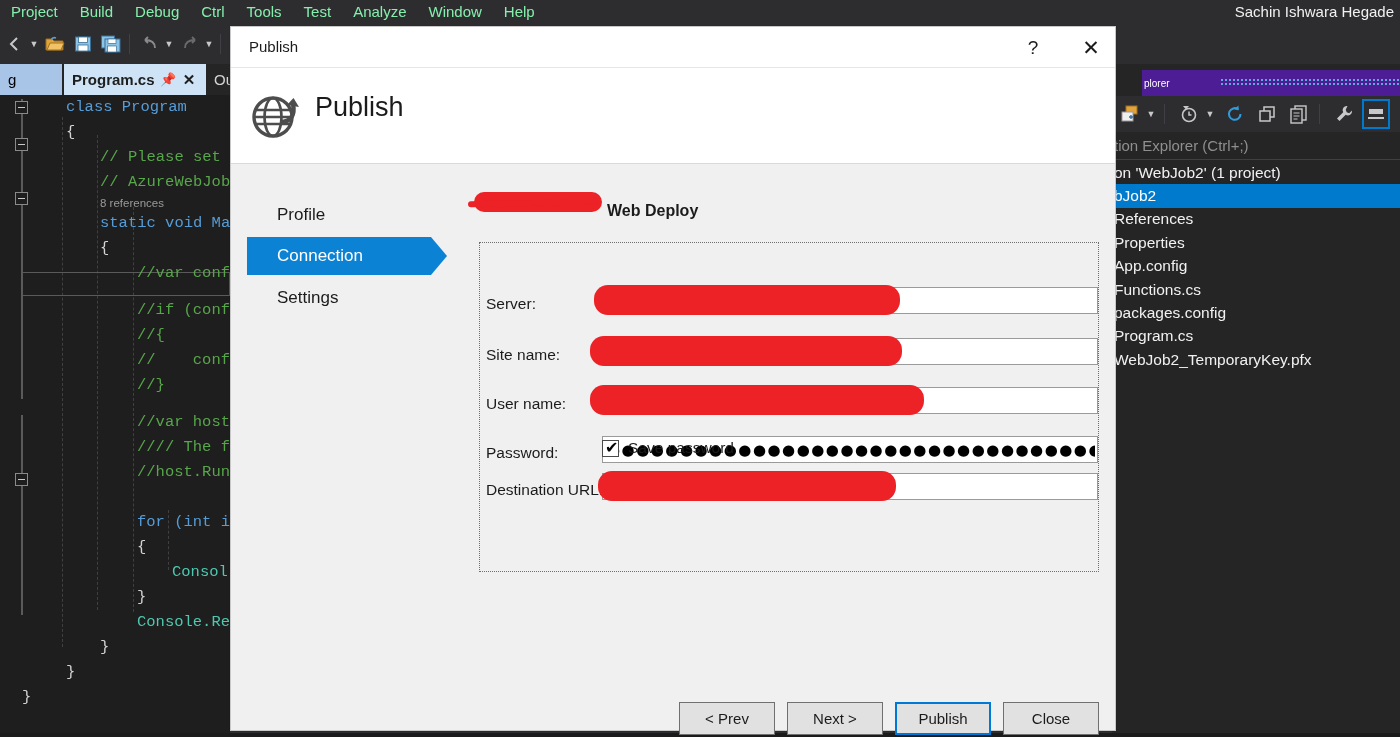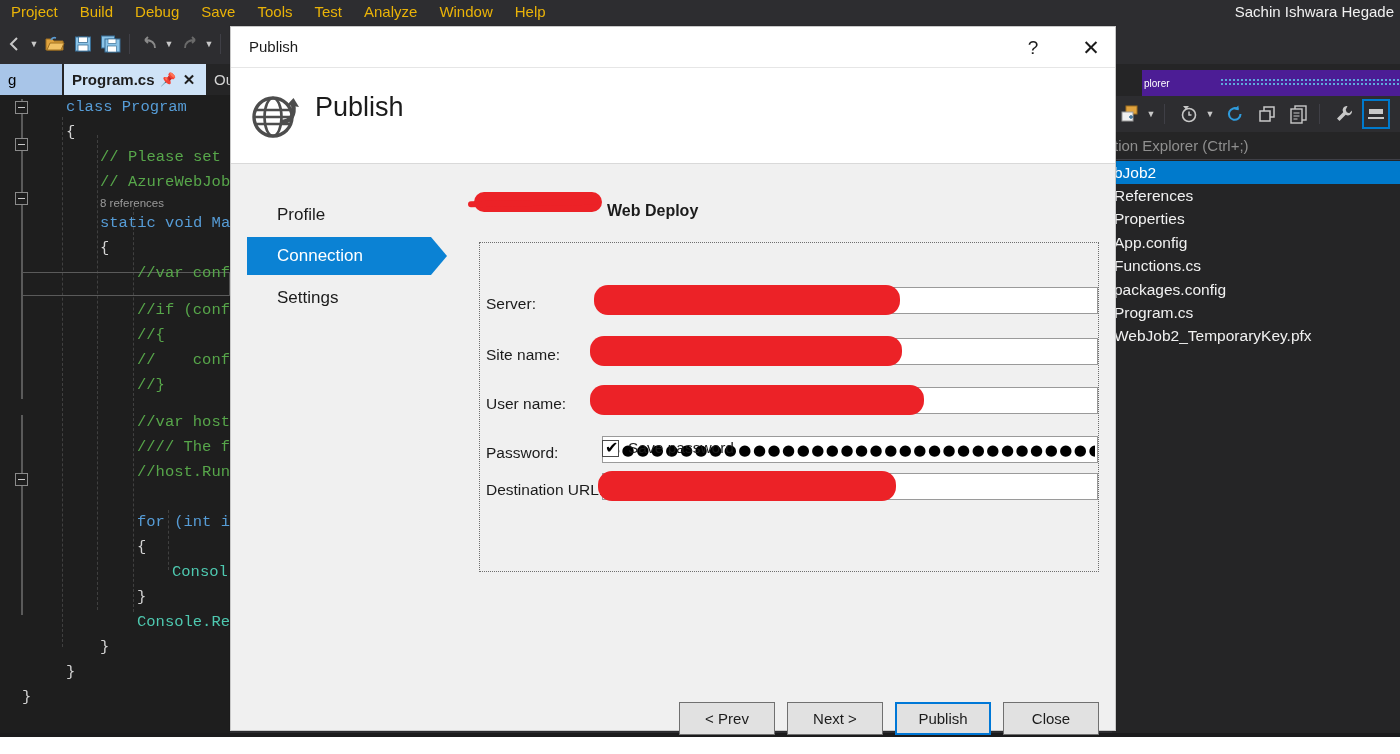--- a/index.html
+++ b/index.html
@@ -27,21 +27,21 @@
     width: 1400px; height: 24px;
     background: #2d2d30;
     display: flex; align-items: center;
     color: #f1f1f1;
     font-size: 15px;
   }
   .menu-item {
     padding: 0 11px;
     line-height: 24px;
     white-space: nowrap;
-    color: #eab308;
+    color: #86efac;
   }
   .account-name {
     position: absolute; right: 6px; top: 0;
     line-height: 24px;
     font-size: 15px;
     color: #f1f1f1;
     white-space: nowrap;
   }
 
   .toolbar-row {
@@ -373,21 +373,21 @@
 <body>
 
 <div id="root">
 
   <div class="vs-shell">
 
     <div class="menubar">
       <div class="menu-item">Project</div>
       <div class="menu-item">Build</div>
       <div class="menu-item">Debug</div>
-      <div class="menu-item">Save</div>
+      <div class="menu-item">Ctrl</div>
       <div class="menu-item">Tools</div>
       <div class="menu-item">Test</div>
       <div class="menu-item">Analyze</div>
       <div class="menu-item">Window</div>
       <div class="menu-item">Help</div>
       <div class="account-name">Sachin Ishwara Hegade</div>
     </div>
 
     <div class="toolbar-row">
       <div class="tb-ico">
@@ -547,20 +547,23 @@
             <rect x="1" y="11" width="16" height="2" fill="#c8c8c8"></rect>
           </svg>
         </div>
       </div>
 
       <div class="se-search">
         <span>tion Explorer (Ctrl+;)</span>
       </div>
 
       <div class="se-tree">
+        <div class="se-node">
+          <span>on 'WebJob2' (1 project)</span>
+        </div>
         <div class="se-node selected">
           <span>bJob2</span>
         </div>
         <div class="se-node">
           <span>References</span>
         </div>
         <div class="se-node">
           <span>Properties</span>
         </div>
         <div class="se-node">

